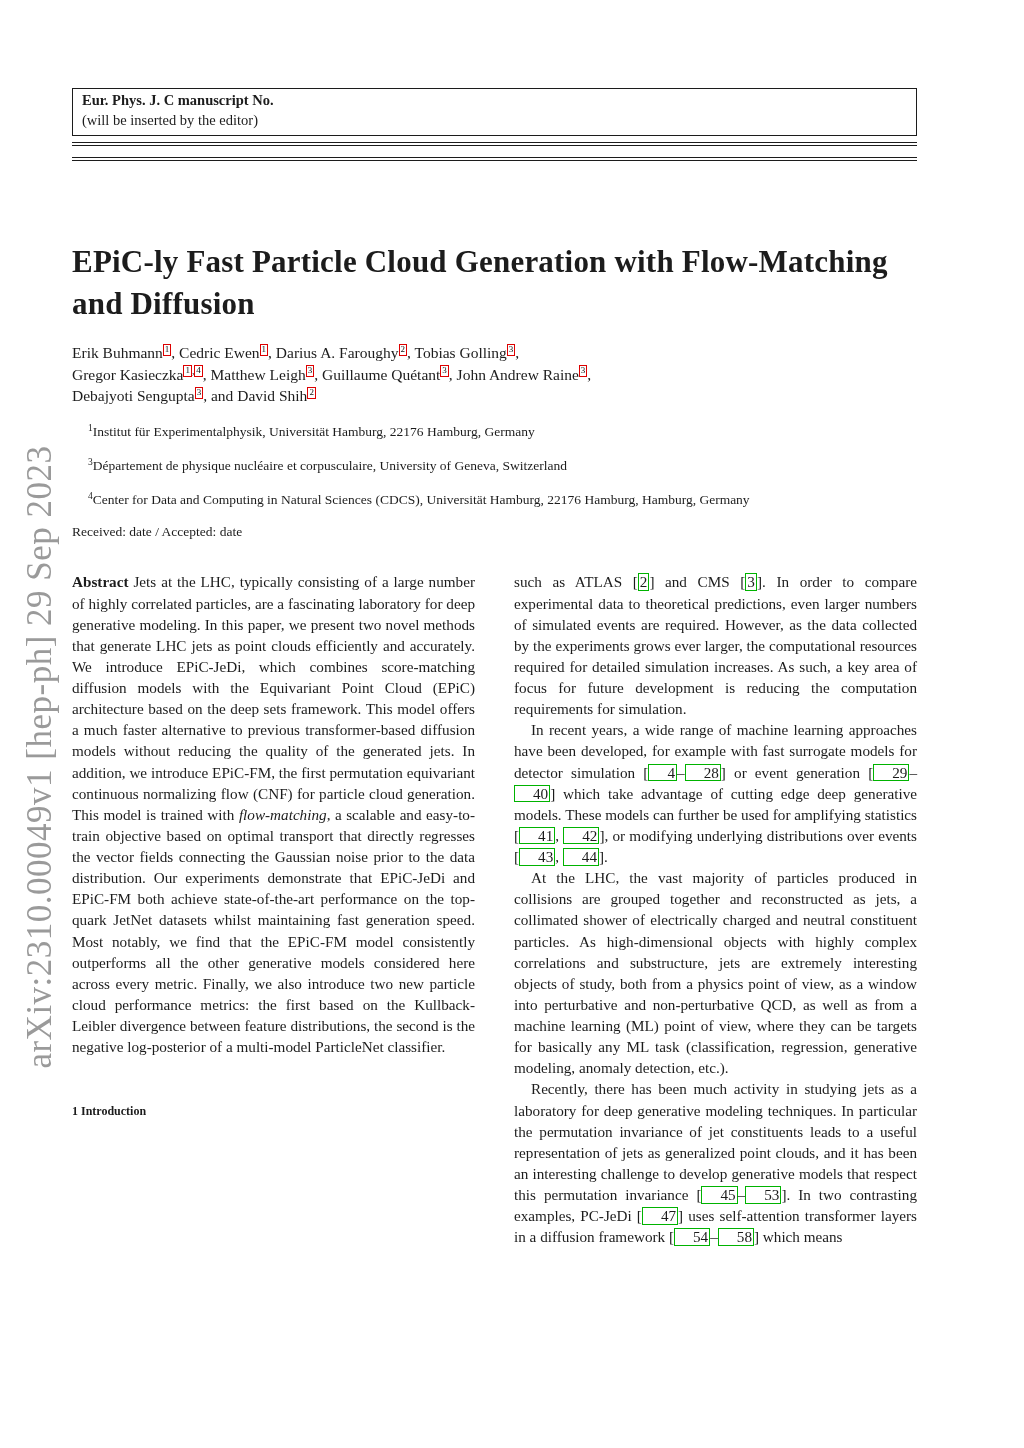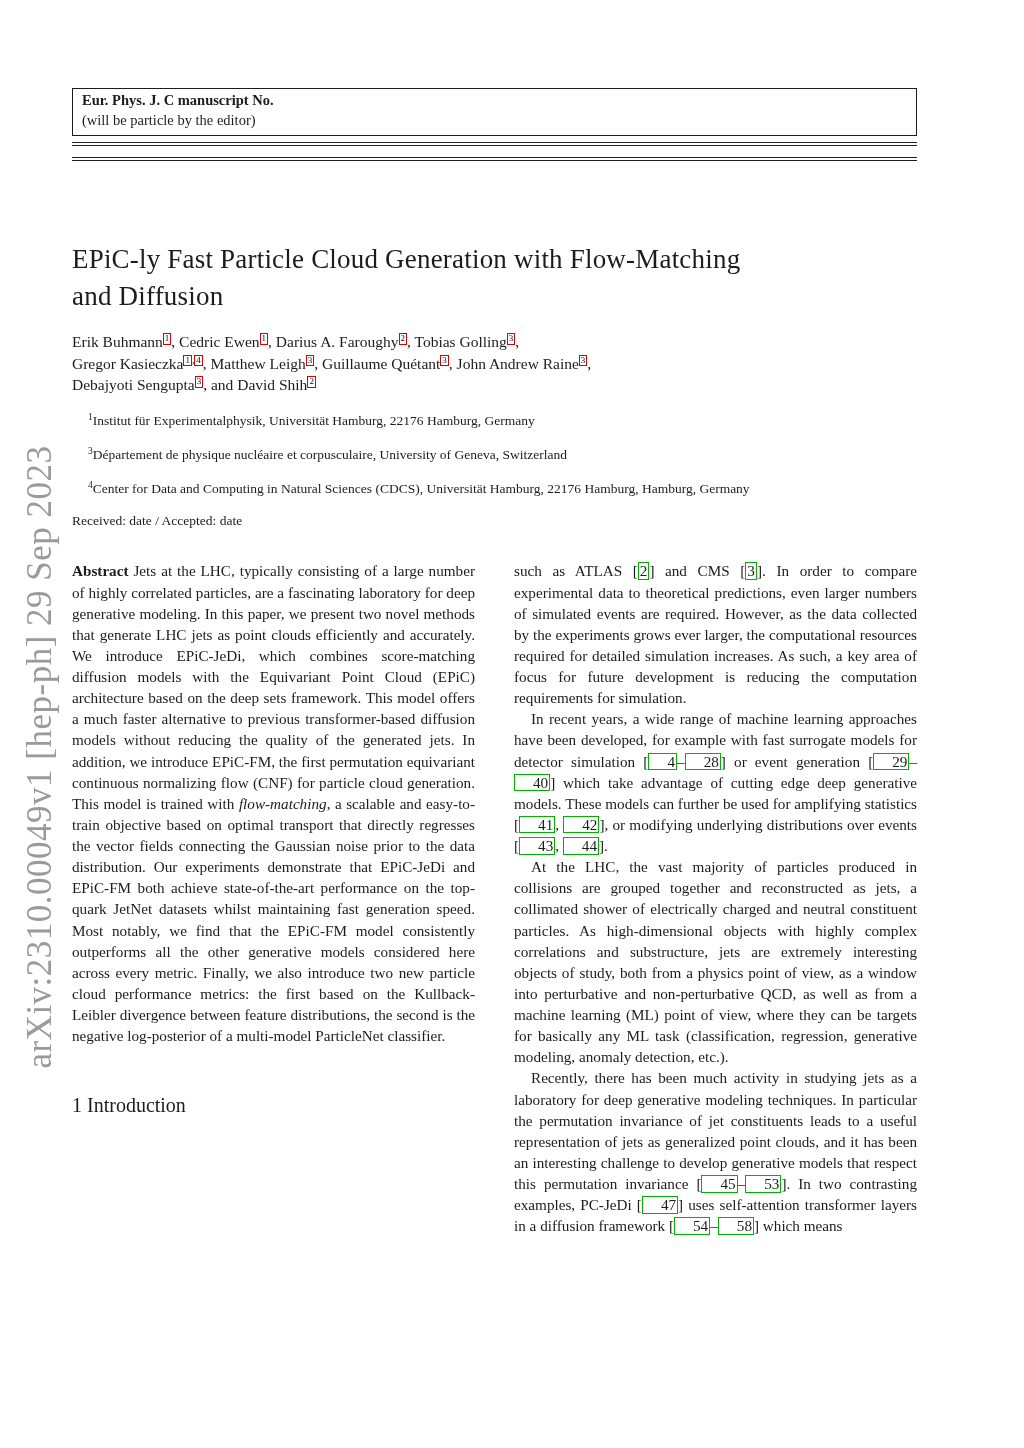--- a/index.html
+++ b/index.html
@@ -34,22 +34,22 @@
   .manuscript-box .l1 { font-weight:bold; }
   .double-rule {
     height:2px;
     border-top:1px solid #1c1c1c;
     border-bottom:1px solid #1c1c1c;
   }
   .rule1 { margin-top:6px; }
   .rule2 { margin-top:11px; }
   h1.title {
     margin:80px 0 0 0;
-    font-size:27px;
-    font-weight:normal;
+    font-size:31px;
+    font-weight:bold;
     line-height:1.37;
     letter-spacing:0.2px;
   }
   .authors {
     margin-top:16px;
     font-size:15.5px;
     font-weight:normal;
     line-height:1.4;
   }
   sup.plain-sup {
@@ -88,38 +88,38 @@
   .col p { margin:0; }
   .citebox {
     display:inline-block;
     border:1px solid #00b300;
     padding:0 1px;
     line-height:1.02;
     color:#1c1c1c;
   }
   h2.section-heading {
     margin:46px 0 0 0;
-    font-size:20px;
-    font-weight:normal;
+    font-size:12px;
+    font-weight:bold;
   }
   p.after-heading { margin-top:21px !important; }
   p.indent { text-indent:17px; }
 </style>
 </head>
 <body>
 
 <div class="page">
 
   <div class="watermark">arXiv:2310.00049v1  [hep-ph]  29 Sep 2023</div>
 
   <div class="content">
 
     <div class="manuscript-box">
       <div class="l1">Eur. Phys. J. C manuscript No.</div>
-      <div class="l2">(will be particle by the editor)</div>
+      <div class="l2">(will be inserted by the editor)</div>
     </div>
 
     <div class="double-rule rule1"></div>
     <div class="double-rule rule2"></div>
 
     <h1 class="title">EPiC-ly Fast Particle Cloud Generation with Flow-Matching<br>and Diffusion</h1>
 
     <div class="authors">Erik Buhmann<sup class="plain-sup"><span class="refbox">1</span></sup>, Cedric Ewen<sup class="plain-sup"><span class="refbox">1</span></sup>, Darius A. Faroughy<sup class="plain-sup"><span class="refbox">2</span></sup>, Tobias Golling<sup class="plain-sup"><span class="refbox">3</span></sup>,<br>Gregor Kasieczka<sup class="plain-sup"><span class="refbox">1</span></sup><sup class="plain-sup">,</sup><sup class="plain-sup"><span class="refbox">4</span></sup>, Matthew Leigh<sup class="plain-sup"><span class="refbox">3</span></sup>, Guillaume Quétant<sup class="plain-sup"><span class="refbox">3</span></sup>, John Andrew Raine<sup class="plain-sup"><span class="refbox">3</span></sup>,<br>Debajyoti Sengupta<sup class="plain-sup"><span class="refbox">3</span></sup>, and David Shih<sup class="plain-sup"><span class="refbox">2</span></sup></div>
 
     <div class="affiliations">

